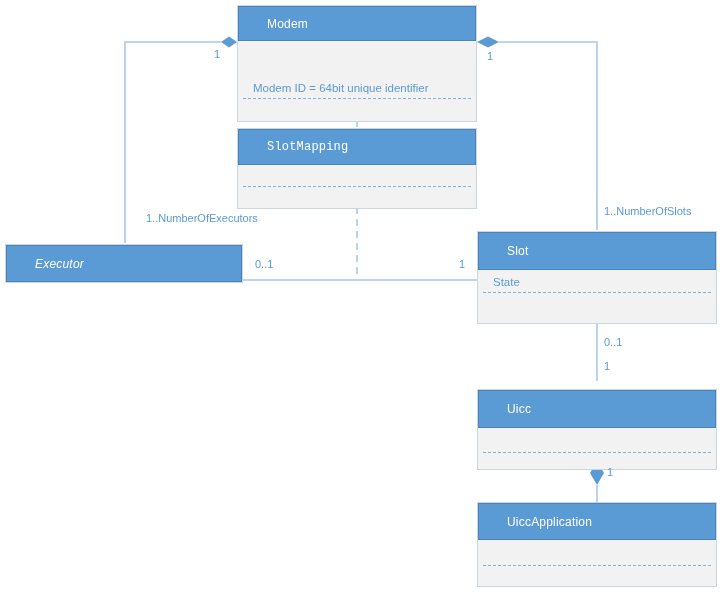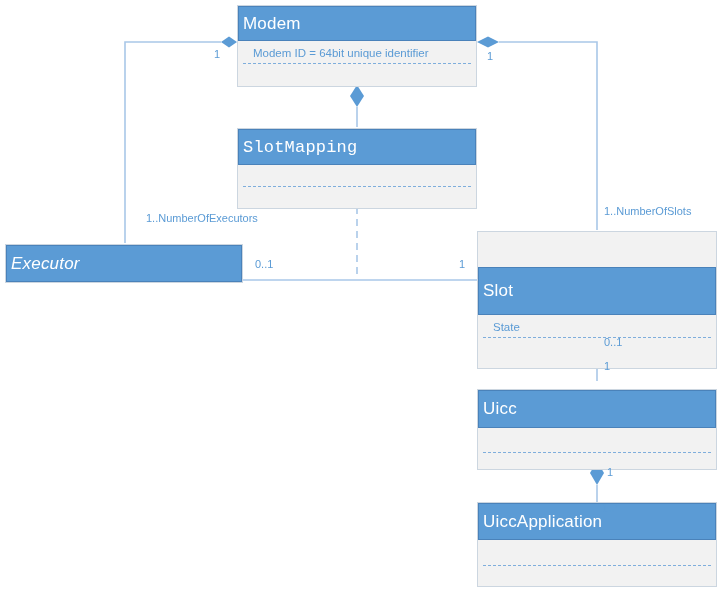--- a/index.html
+++ b/index.html
@@ -9,43 +9,43 @@
   }
   svg.connectors{position:absolute;left:0;top:0;width:722px;height:616px;}
   .conn{fill:none;stroke:var(--connector,#a9c7e8);stroke-width:1.6;}
   .conn.dashed{stroke-dasharray:7,5;}
   .dia{fill:var(--diamond,#5b9bd5);stroke:none;}
 
   .uml-class{position:absolute;box-sizing:border-box;background:var(--body-fill,#f2f2f2);
     border:1px solid var(--body-border,#ccd6e0);}
   .uml-header{box-sizing:border-box;background:var(--header-fill,#5b9bd5);
     border:1px solid var(--header-border,#4a82ba);color:var(--title-text,#ffffff);
-    font-size:17px;letter-spacing:.2px;display:flex;align-items:center;padding-left:4px;}
+    font-size:12px;letter-spacing:.2px;display:flex;align-items:center;padding-left:28px;}
   .uml-body{position:relative;box-sizing:border-box;}
   .attr{padding-left:15px;font-size:11.5px;line-height:16px;color:var(--attribute-text,#6c9fd4);
     white-space:nowrap;overflow:hidden;}
   .attrs{padding-top:4px;}
   .sep{border-top:1px dashed var(--separator,#7faedc);margin:2px 5px 0 5px;height:0;}
   .spacer{height:20px;}
 
   .mult{position:absolute;font-size:11px;color:var(--attribute-text,#5b9bd5);white-space:nowrap;}
 
   
   .c-modem{left:237px;top:5px;width:240px;}
   .c-modem .uml-header{height:35px;}
-  .c-modem .uml-body{height:45px;}
+  .c-modem .uml-body{height:45px;margin-top:35px;}
   .c-slotmapping{left:237px;top:128px;width:240px;}
   .c-slotmapping .uml-header{height:36px;font-family:Liberation Mono, monospace;}
   .c-slotmapping .uml-body{height:43px;}
   .c-slotmapping .spacer{height:19px;}
   .c-executor{left:5px;top:244px;width:238px;}
   .c-executor .uml-header{height:37px;font-style:italic;}
   .c-executor .uml-body{height:42px;}
   .c-slot{left:477px;top:231px;width:240px;}
-  .c-slot .uml-header{height:48px;margin-top:35px;}
+  .c-slot .uml-header{height:38px;}
   .c-slot .uml-body{height:53px;}
   .c-uicc{left:477px;top:382px;width:240px;margin-top:7px;}
   .c-uicc .uml-header{height:38px;}
   .c-uicc .uml-body{height:41px;}
   .c-uicc .spacer{height:22px;}
   .c-uiccapplication{left:477px;top:502px;width:240px;}
   .c-uiccapplication .uml-header{height:37px;}
   .c-uiccapplication .uml-body{height:46px;}
   .c-uiccapplication .spacer{height:23px;}
 </style>

